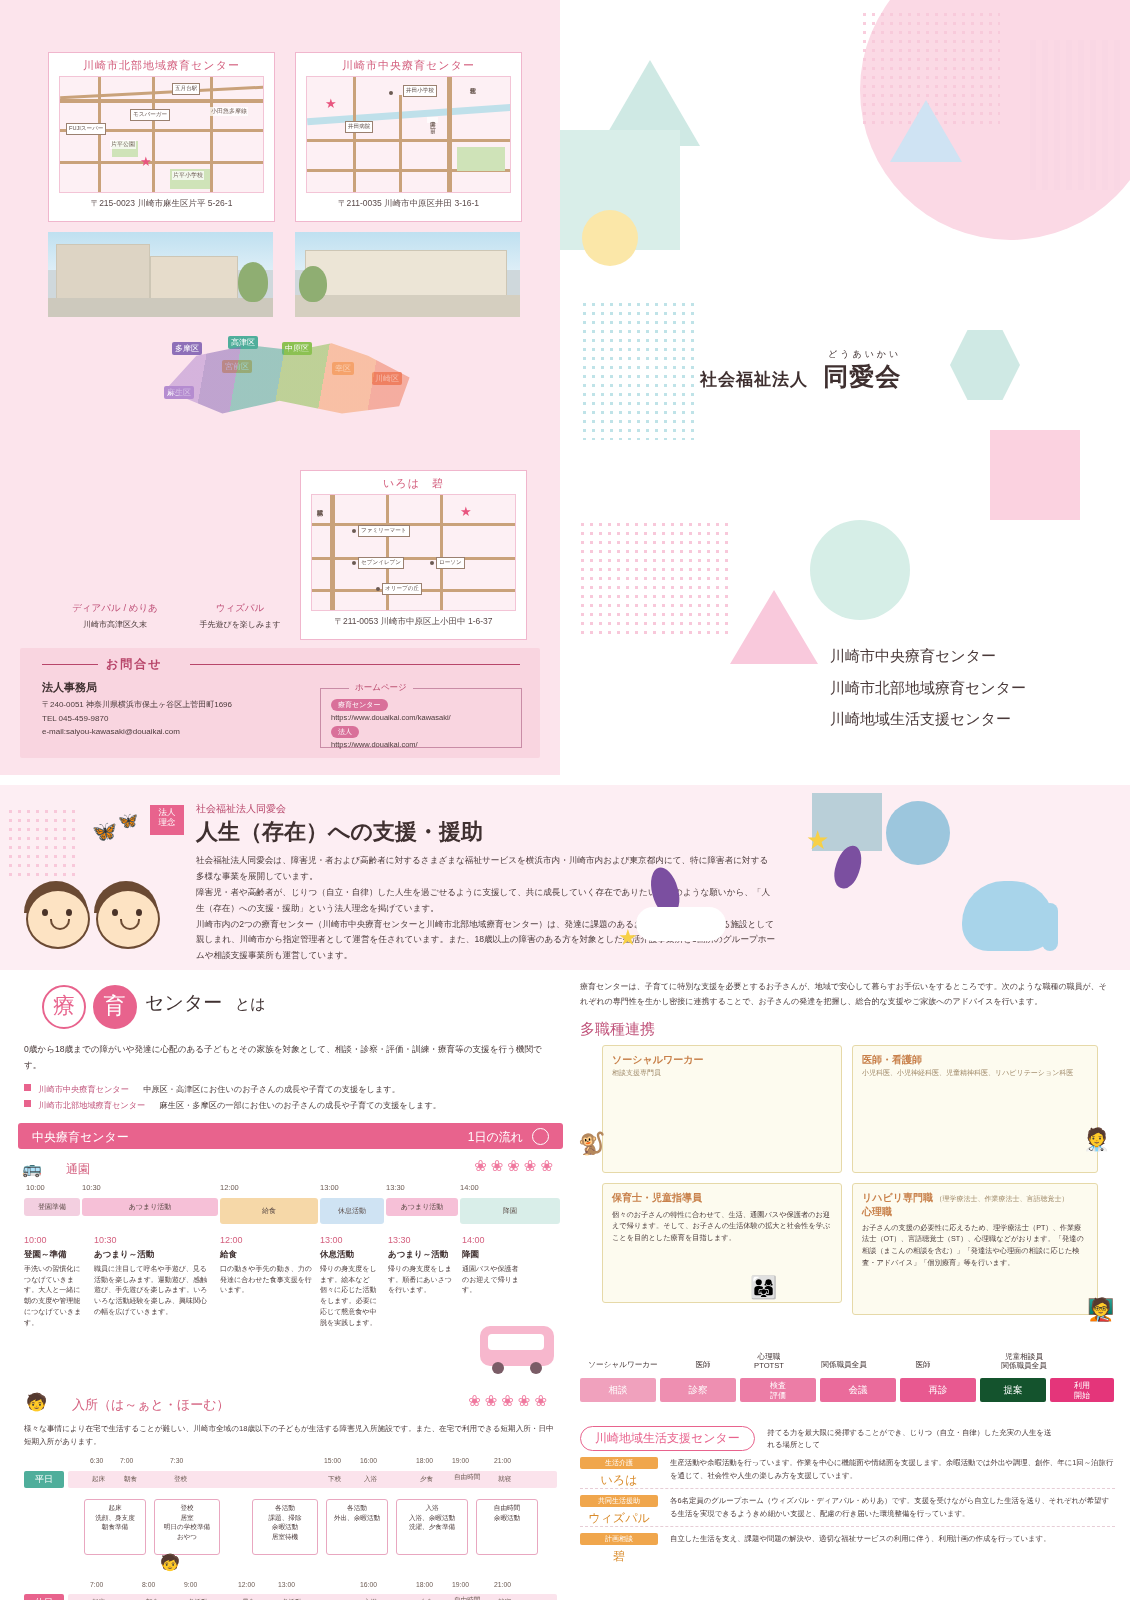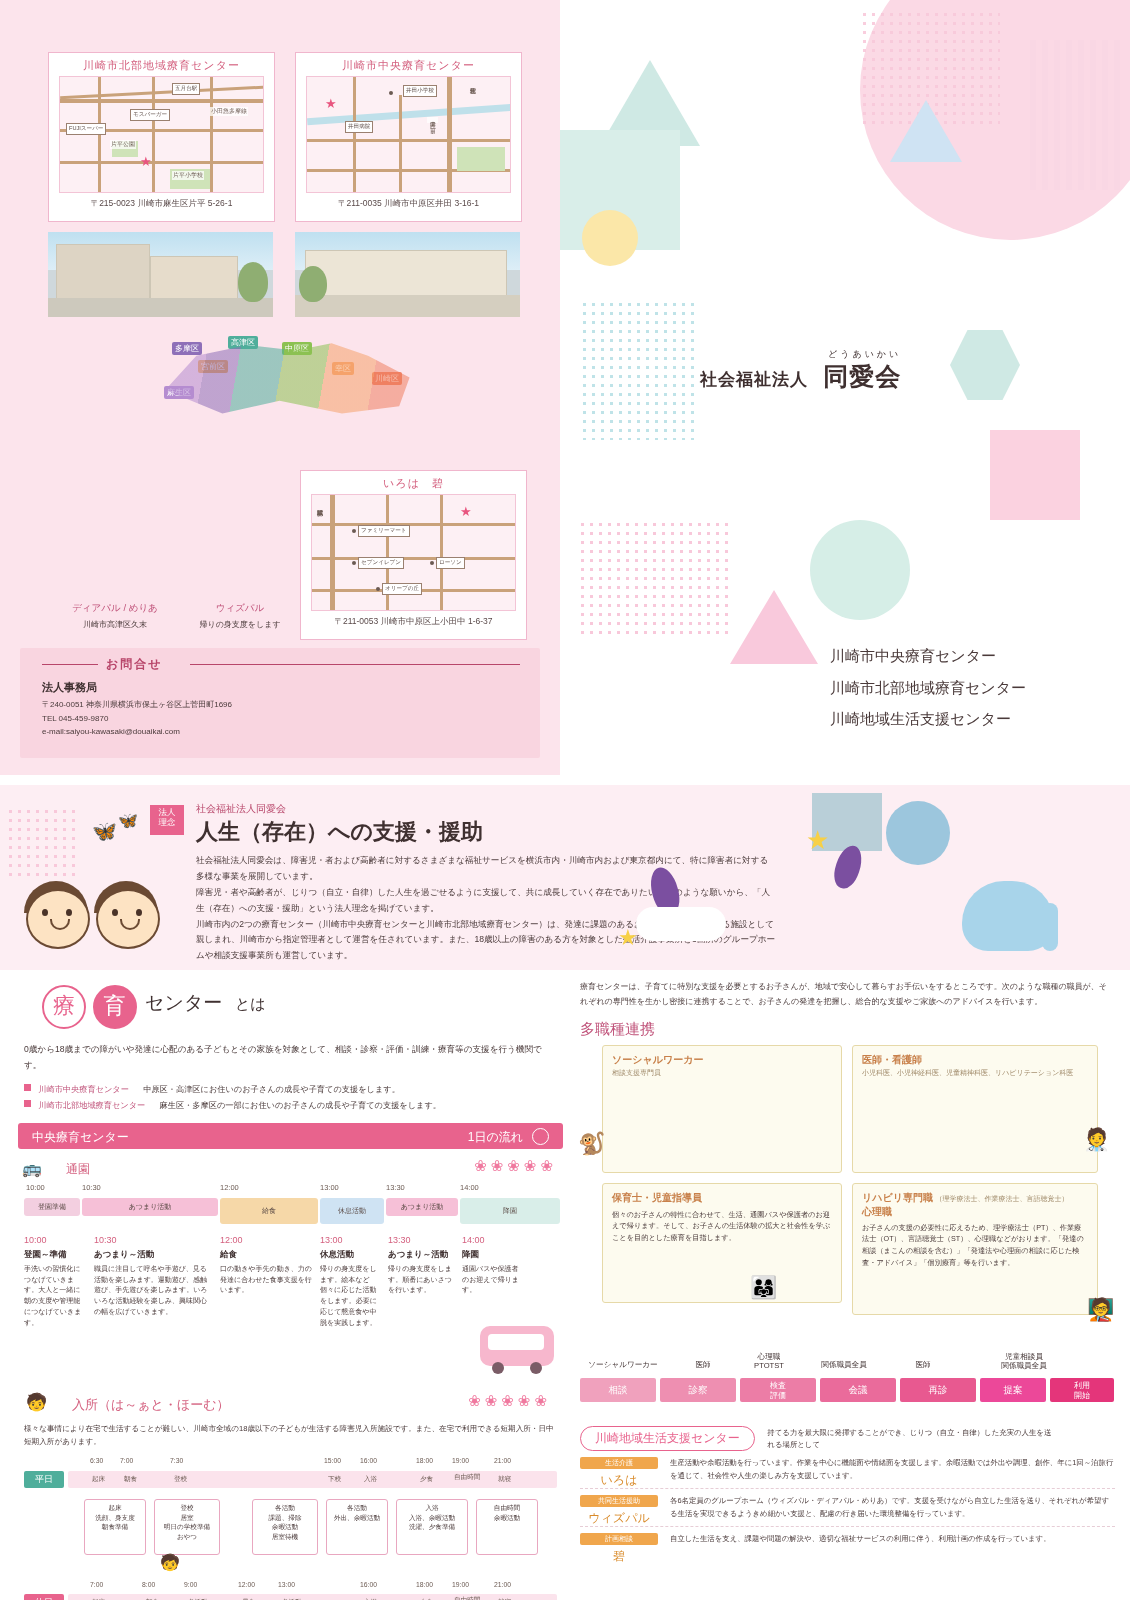--- a/index.html
+++ b/index.html
@@ -199,21 +199,21 @@
       <div class="ph-sky"></div>
       <div class="ph-bldg" style="left:10px;top:18px;width:200px;height:50px;background:#ece5d6;"></div>
       <div class="ph-ground" style="height:26%;background:#d5cfc0;"></div>
       <div class="ph-tree" style="left:4px;top:34px;width:28px;height:36px;"></div>
     </div>
 
     <div style="position:absolute;left:150px;top:330px;width:280px;height:110px;">
       <div class="rg" style="left:22px;top:12px;background:#8e6fb8;">多摩区</div>
       <div class="rg" style="left:78px;top:6px;background:#4fae9b;">高津区</div>
       <div class="rg" style="left:132px;top:12px;background:#8cc152;">中原区</div>
-      <div class="rg" style="left:48px;top:30px;background:#f0a64c;">宮前区</div>
+      <div class="rg" style="left:72px;top:30px;background:#f0a64c;">宮前区</div>
       <div class="rg" style="left:182px;top:32px;background:#f5a26b;">幸区</div>
       <div class="rg" style="left:222px;top:42px;background:#ef8062;">川崎区</div>
       <div class="rg" style="left:14px;top:56px;background:#b58cd0;">麻生区</div>
       <div style="position:absolute;left:10px;top:6px;width:260px;height:90px;opacity:.55;background:linear-gradient(100deg,#b58cd0 0 18%,#8e6fb8 18% 30%,#4fae9b 30% 46%,#8cc152 46% 62%,#f5a26b 62% 80%,#ef8062 80% 100%);clip-path:polygon(2% 60%,14% 22%,34% 10%,52% 16%,66% 8%,80% 22%,96% 46%,92% 78%,70% 86%,46% 72%,24% 86%);"></div>
     </div>
 
     <div class="map-card" style="left:300px;top:470px;width:225px;height:168px;">
       <div class="map-title">いろは　碧</div>
       <div class="map-box">
         <div class="road" style="left:18px;top:0;width:5px;height:115px;"></div>
@@ -235,32 +235,41 @@
       </div>
       <div class="mapcaption">〒211-0053 川崎市中原区上小田中 1-6-37</div>
     </div>
 
     <div style="position:absolute;left:55px;top:602px;width:120px;text-align:center;">
       <div style="font-size:9.5px;color:#c0537a;">ディアパル / めりあ</div>
       <div style="font-size:8px;margin-top:4px;">川崎市高津区久末</div>
     </div>
     <div style="position:absolute;left:180px;top:602px;width:120px;text-align:center;">
       <div style="font-size:9.5px;color:#c0537a;">ウィズパル</div>
-      <div style="font-size:8px;margin-top:4px;">帰りの身支度をします</div>
+      <div style="font-size:8px;margin-top:4px;">手先遊びを楽しみます</div>
     </div>
 
     <div class="contact">
       <div class="line"></div>
       <div class="line2"></div>
       <h4>お問合せ</h4>
       <div class="org">法人事務局</div>
       <div class="addr">
         <div>〒240-0051 神奈川県横浜市保土ヶ谷区上菅田町1696</div>
         <div>TEL 045-459-9870</div>
         <div>e-mail:saiyou-kawasaki@douaikai.com</div>
+      </div>
+      <div class="hp">
+        <div class="hp-tag">ホームページ</div>
+        <div style="padding:10px 10px 0;">
+          <span class="hp-pill">療育センター</span>
+          <div class="hp-url">https://www.douaikai.com/kawasaki/</div>
+          <span class="hp-pill" style="margin-top:4px;">法人</span>
+          <div class="hp-url">https://www.douaikai.com/</div>
+        </div>
       </div>
     </div>
   </div>
 
   <div class="bottom">
 
     <div class="philo">
       <div class="deco dots" style="left:6px;top:22px;width:70px;height:70px;"></div>
       <span style="position:absolute;left:92px;top:34px;font-size:20px;color:#7fc6d6;">🦋</span>
       <span style="position:absolute;left:118px;top:26px;font-size:16px;color:#f0c050;">🦋</span>
@@ -500,21 +509,21 @@
 関係職員全員</div>
       </div>
 
       <div class="flowrow" style="height:30px;">
         <div class="flowchip" style="left:0;width:76px;background:#f0a1bd;">相談</div>
         <div class="flowchip" style="left:80px;width:76px;background:#ee8fb1;">診察</div>
         <div class="flowchip" style="left:160px;width:76px;background:#ec7da6;font-size:8px;line-height:1.25;padding-top:3px;box-sizing:border-box;white-space:pre-line;">検査
 評価</div>
         <div class="flowchip" style="left:240px;width:76px;background:#ea6b9b;">会議</div>
         <div class="flowchip" style="left:320px;width:76px;background:#e85990;">再診</div>
-        <div class="flowchip" style="left:400px;width:66px;background:#ec4899;">提案</div>
+        <div class="flowchip" style="left:400px;width:66px;background:#14532d;">提案</div>
         <div class="flowchip" style="left:470px;width:64px;background:#e4357a;font-size:8px;line-height:1.25;padding-top:3px;box-sizing:border-box;white-space:pre-line;">利用
 開始</div>
       </div>
 
       <div style="margin-top:18px;">
         <span class="sup-head">川崎地域生活支援センター</span>
         <span style="font-size:7.4px;margin-left:10px;line-height:1.6;display:inline-block;width:290px;vertical-align:middle;">持てる力を最大限に発揮することができ、じりつ（自立・自律）した充実の人生を送れる場所として</span>
 
         <div class="sup-row">
           <div class="sup-tag">

